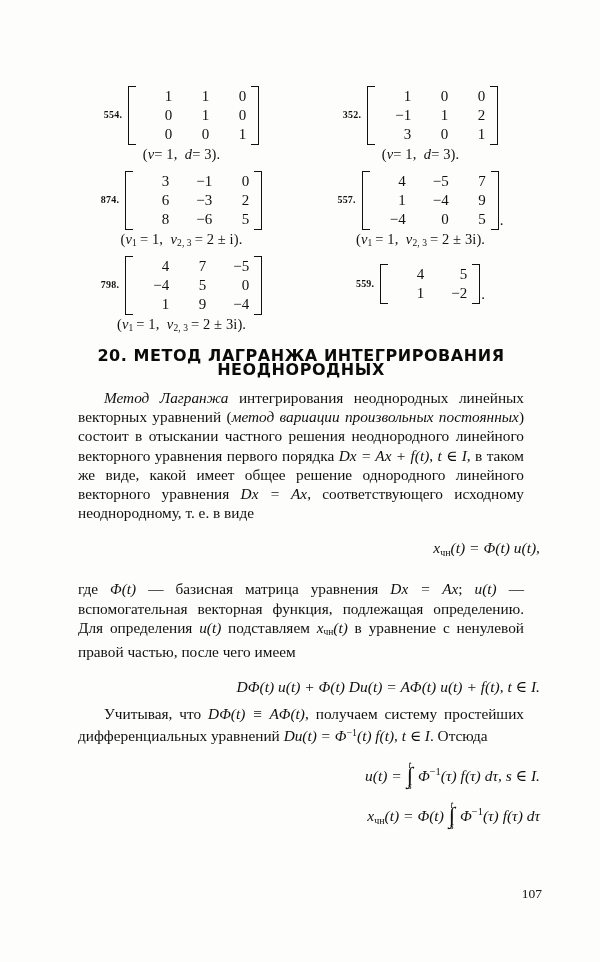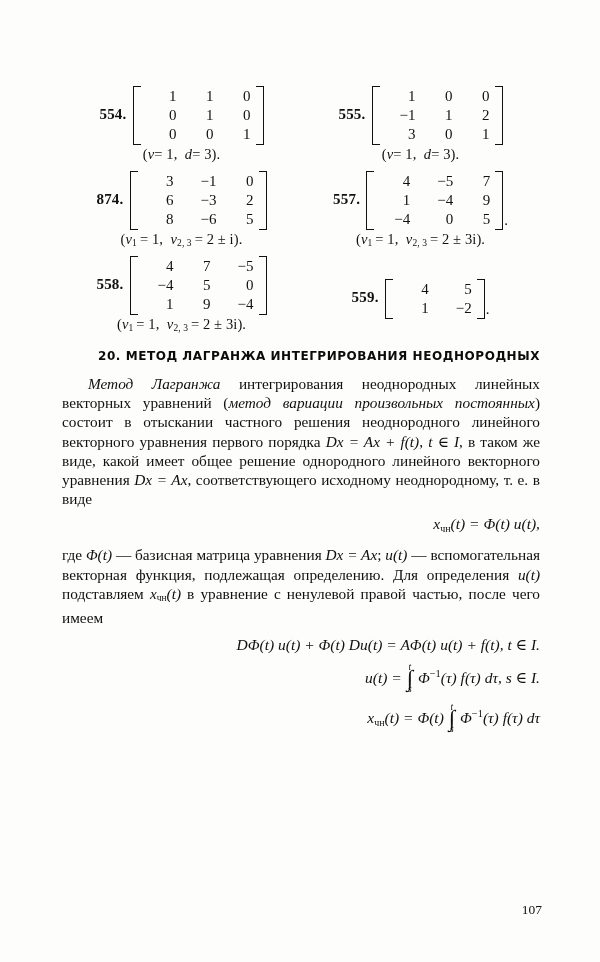--- a/index.html
+++ b/index.html
@@ -40,21 +40,21 @@
     flex-direction: column;
     align-items: center;
   }
   .prob-main {
     display: flex;
     align-items: center;
     justify-content: center;
   }
   .prob-num {
     font-weight: bold;
-    font-size: 15px;
+    font-size: 10px;
     margin-right: 6px;
     letter-spacing: 0.2px;
     padding-bottom: 2px;
   }
   .matrix {
     display: inline-flex;
     align-items: stretch;
     position: relative;
   }
   .brk {
@@ -94,33 +94,33 @@
     margin-top: 1px;
     white-space: nowrap;
     letter-spacing: 0.1px;
   }
   .eigen i, .mi { font-style: italic; }
   sub.sm { font-size: 9.5px; vertical-align: -2px; }
 
   
   .section-heading {
     margin-top: 16px;
-    text-align: right;
+    text-align: center;
     font-family: "DejaVu Sans", "Liberation Sans", sans-serif;
     font-weight: bold;
-    font-size: 12px;
+    font-size: 16px;
     letter-spacing: 0.55px;
     line-height: 14px;
     color: #0b0b0b;
   }
   .section-heading .l2 { display: block; }
 
   
   p.body {
-    margin: 0;
+    margin: 16px;
     font-size: 15.3px;
     line-height: 19.2px;
     text-align: justify;
     text-justify: inter-word;
     color: #101010;
     hyphens: manual;
   }
   p.body.first { margin-top: 11px; text-indent: 26px; }
   p.body.gap { margin-top: 7px; text-indent: 26px; }
   .it { font-style: italic; }
@@ -148,21 +148,21 @@
     position: relative;
     top: -1px;
   }
   .intg .lim-t { font-size: 9.5px; font-style: italic; margin-bottom: -3px; }
   .intg .sym { font-size: 23px; line-height: 18px; font-family: "Liberation Serif","DejaVu Serif",serif; }
   .intg .lim-s { font-size: 9.5px; font-style: italic; margin-top: -3px; }
 
   .page-number {
     position: absolute;
     right: 58px;
-    bottom: 44px;
+    bottom: 60px;
     font-size: 13.5px;
     color: #111;
   }
 </style>
 </head>
 <body>
 
 <div class="page">
   <div class="content">
 
@@ -196,21 +196,21 @@
             </span>
           </div>
           <div class="eigen">
             (<span class="mi">ν</span><span>= 1,</span>&nbsp;
             <span class="mi">d</span><span>= 3).</span>
           </div>
         </div>
 
         <div class="prob-cell">
           <div class="prob-main">
-            <span class="prob-num">555.</span>
+            <span class="prob-num">352.</span>
             <span class="matrix">
               <span class="brk brk-l"></span>
               <span class="mtx-body">
                 <span class="mtx-line">
                   <span class="mtx-el">1</span>
                   <span class="mtx-el">0</span>
                   <span class="mtx-el">0</span>
                 </span>
                 <span class="mtx-line">
                   <span class="mtx-el">−1</span>
@@ -296,21 +296,21 @@
             (<span class="mi">ν</span><sub class="sm">1</sub> <span>= 1,</span>&nbsp;
             <span class="mi">ν</span><sub class="sm">2, 3</sub> <span>= 2 ± 3i).</span>
           </div>
         </div>
       </div>
 
       <div class="prob-row" style="margin-top:8px;">
 
         <div class="prob-cell">
           <div class="prob-main">
-            <span class="prob-num">558.</span>
+            <span class="prob-num">798.</span>
             <span class="matrix">
               <span class="brk brk-l"></span>
               <span class="mtx-body">
                 <span class="mtx-line">
                   <span class="mtx-el">4</span>
                   <span class="mtx-el">7</span>
                   <span class="mtx-el w2">−5</span>
                 </span>
                 <span class="mtx-line">
                   <span class="mtx-el">−4</span>
@@ -325,21 +325,21 @@
               </span>
               <span class="brk brk-r"></span>
             </span>
           </div>
           <div class="eigen">
             (<span class="mi">ν</span><sub class="sm">1</sub> <span>= 1,</span>&nbsp;
             <span class="mi">ν</span><sub class="sm">2, 3</sub> <span>= 2 ± 3i).</span>
           </div>
         </div>
 
-        <div class="prob-cell" style="justify-content:center;">
+        <div class="prob-cell" style="justify-content:flex-start;">
           <div class="prob-main" style="margin-top:8px;">
             <span class="prob-num">559.</span>
             <span class="matrix">
               <span class="brk brk-l"></span>
               <span class="mtx-body">
                 <span class="mtx-line">
                   <span class="mtx-el">4</span>
                   <span class="mtx-el w2">5</span>
                 </span>
                 <span class="mtx-line">
@@ -368,20 +368,23 @@
     </div>
 
     <p class="body">
       <span>где </span><span class="mathtxt">Φ(t)</span><span> — базисная матрица уравнения </span><span class="mathtxt">Dx = Ax</span><span>; </span><span class="mathtxt">u(t)</span><span> — вспомогательная векторная функция, подлежащая определению. Для определения </span><span class="mathtxt">u(t)</span><span> подставляем </span><span class="mathtxt">x</span><sub class="sm">чн</sub><span class="mathtxt">(t)</span><span> в уравнение с ненулевой правой частью, после чего имеем</span>
     </p>
 
     <div class="eq" style="margin-top:8px;">
       <span class="mi">DΦ(t) u(t) + Φ(t) Du(t) = AΦ(t) u(t) + f(t),  t ∈ I.</span>
     </div>
 
+    <p class="body gap">
+      <span>Учитывая, что </span><span class="mathtxt">DΦ(t) ≡ AΦ(t)</span><span>, получаем систему простейших дифференциальных уравнений </span><span class="mathtxt">Du(t) = Φ</span><sup style="font-size:10px;vertical-align:5px;">−1</sup><span class="mathtxt">(t) f(t)</span><span>, </span><span class="mathtxt">t ∈ I</span><span>. Отсюда</span>
+    </p>
 
     <div class="eq" style="margin-top:9px;">
       <span class="mi">u(t) =</span>
       <span class="intg">
         <span class="lim-t">t</span>
         <span class="sym">∫</span>
         <span class="lim-s">s</span>
       </span>
       <span class="mi">Φ</span><sup>−1</sup><span class="mi">(τ) f(τ) dτ,  s ∈ I.</span>
     </div>

